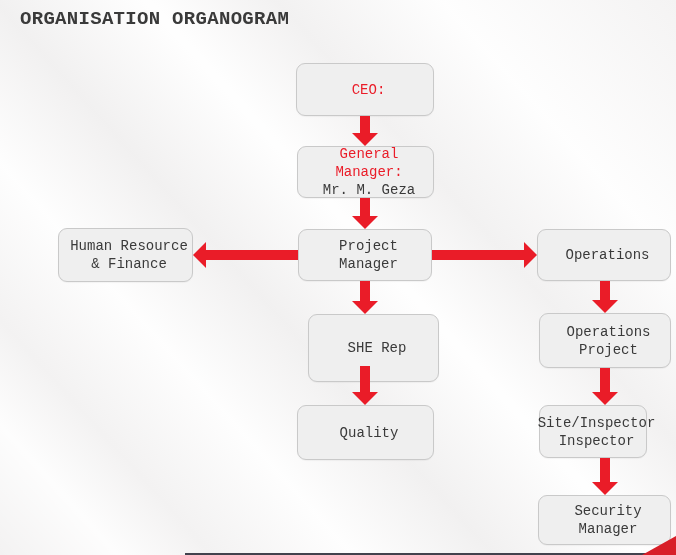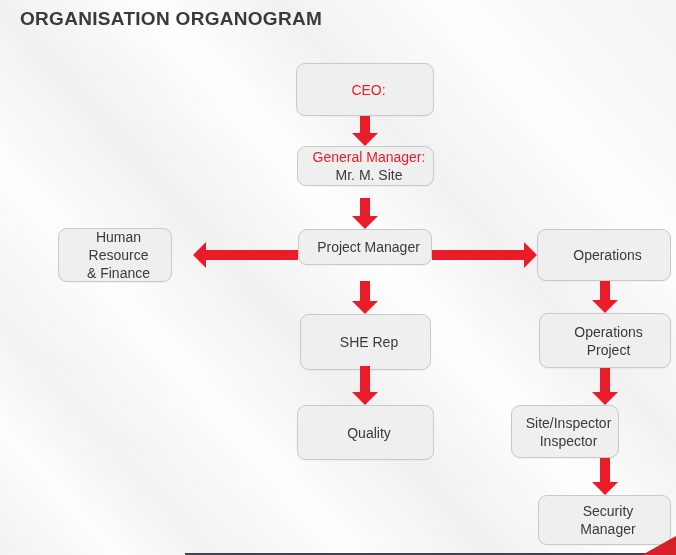--- a/index.html
+++ b/index.html
@@ -1,21 +1,21 @@
 <!DOCTYPE html>
 <html><head>
 <meta charset="utf-8">
 <style>
   html, body { margin: 0; padding: 0; }
   .canvas {
     position: relative;
     width: 676px;
     height: 555px;
     overflow: hidden;
-    font-family: Liberation Sans, sans-serif;
+    font-family: Liberation Mono, monospace;
     background:
       linear-gradient(48deg,
         rgba(255,255,255,0) 0%,
         rgba(255,255,255,0.85) 10%,
         rgba(243,242,242,0.9) 18%,
         rgba(255,255,255,0.9) 30%,
         rgba(241,240,240,0.85) 42%,
         rgba(255,255,255,0.95) 55%,
         rgba(242,241,241,0.9) 66%,
         rgba(255,255,255,0.9) 80%,
@@ -107,52 +107,52 @@
 <body>
 
 <div class="canvas">
 
   <div class="page-title">ORGANISATION ORGANOGRAM</div>
 
   <div class="node" style="left:296px; top:63px; width:138px; height:53px;">
     <div class="role">CEO:</div>
   </div>
 
-  <div class="node" style="left:297px; top:146px; width:137px; height:40px;">
+  <div class="node" style="left:297px; top:146px; width:137px; height:52px;">
     <div class="role">General Manager:</div>
-    <div>Mr. M. Site</div>
-  </div>
-
-  <div class="node" style="left:58px; top:228px; width:114px; height:54px;">
+    <div>Mr. M. Geza</div>
+  </div>
+
+  <div class="node" style="left:58px; top:228px; width:135px; height:54px;">
     <div>Human Resource</div>
     <div>&amp; Finance</div>
   </div>
 
-  <div class="node" style="left:298px; top:229px; width:134px; height:36px;">
+  <div class="node" style="left:298px; top:229px; width:134px; height:52px;">
     <div>Project Manager</div>
   </div>
 
   <div class="node" style="left:537px; top:229px; width:134px; height:52px;">
     <div>Operations</div>
   </div>
 
-  <div class="node" style="left:300px; top:314px; width:131px; height:56px;">
+  <div class="node" style="left:308px; top:314px; width:131px; height:68px;">
     <div>SHE Rep</div>
   </div>
 
   <div class="node" style="left:297px; top:405px; width:137px; height:55px;">
     <div>Quality</div>
   </div>
 
   <div class="node" style="left:539px; top:313px; width:132px; height:55px;">
     <div>Operations</div>
     <div>Project</div>
   </div>
 
-  <div class="node" style="left:511px; top:405px; width:108px; height:53px;">
+  <div class="node" style="left:539px; top:405px; width:108px; height:53px;">
     <div>Site/Inspector</div>
     <div>Inspector</div>
   </div>
 
   <div class="node" style="left:538px; top:495px; width:133px; height:50px;">
     <div>Security</div>
     <div>Manager</div>
   </div>
 
   <div class="varrow" style="left:352px; top:116px; height:30px;">

